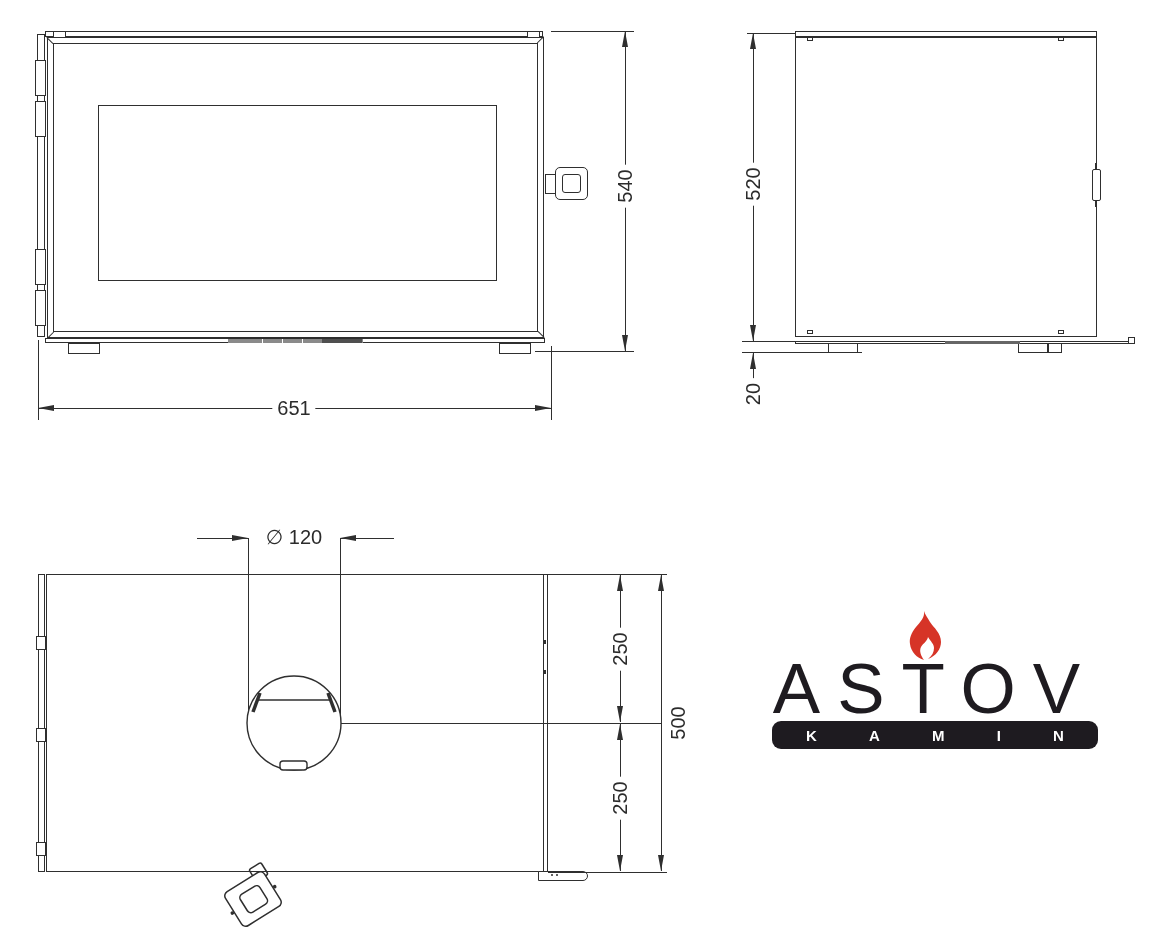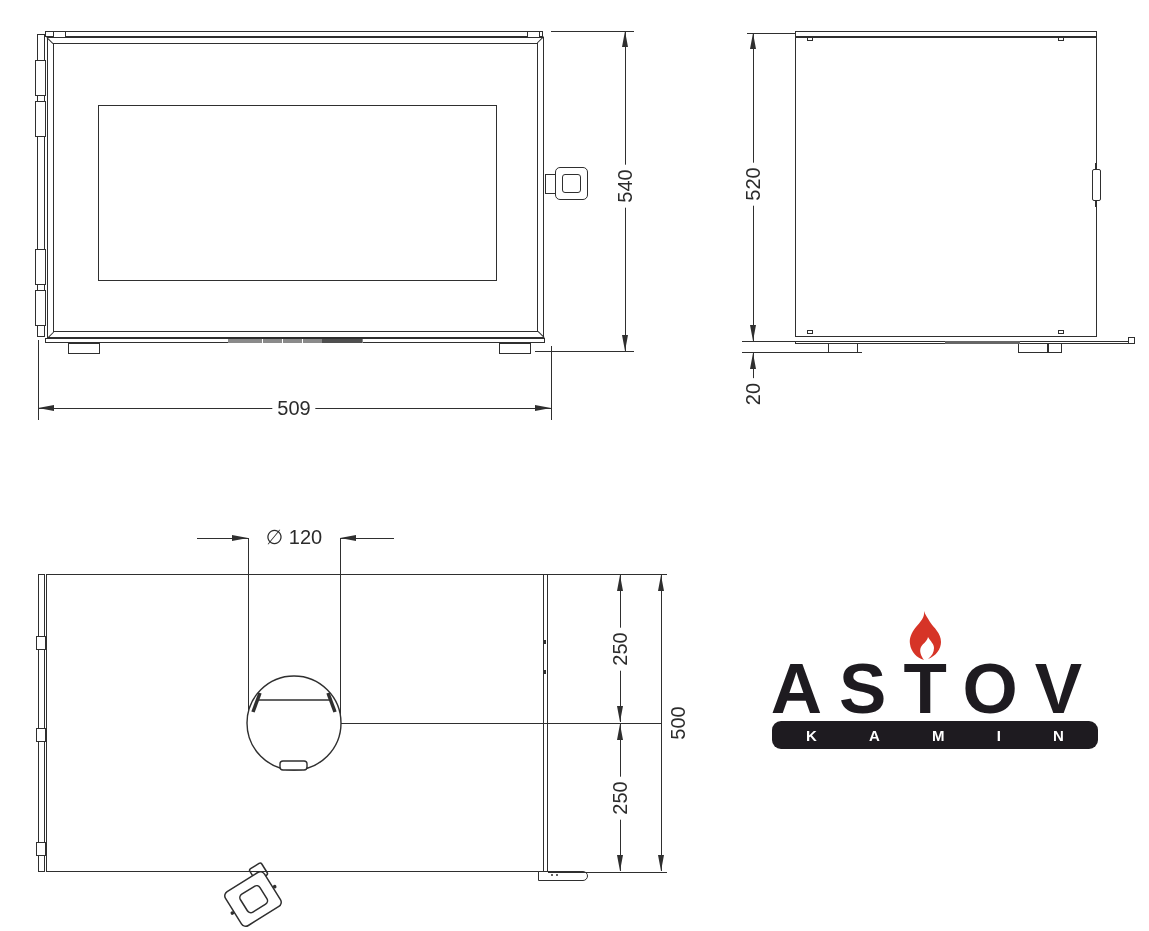--- a/index.html
+++ b/index.html
@@ -24,21 +24,21 @@
   .arr-d { border-left:3px solid transparent; border-right:3px solid transparent; border-top:16px solid var(--line); }
   .dimlab {
     position:absolute; font-size:20px; color:#2b2b2b; background:#fff;
     padding:1px 5px; line-height:1.05; white-space:nowrap;
     transform: translate(-50%,-50%);
   }
   .dimlab.vert { transform: translate(-50%,-50%) rotate(-90deg); }
   .rot { transform-origin: 0 0; }
   .brand {
     position:absolute; left:770px; top:661px; width:330px; height:56px;
-    font-size:71px; font-weight:bold; letter-spacing:17px; text-align:center;
+    font-size:71px; font-weight:normal; letter-spacing:17px; text-align:center;
     line-height:56px; color:#1e1b20;
   }
   .kbar {
     position:absolute; left:772px; top:721px; width:326px; height:28px;
     background:#1e1b20; border-radius:9px;
     display:flex; justify-content:space-between; align-items:center;
     padding:0 34px;
   }
   .kbar span { color:#fff; font-size:15px; font-weight:bold; line-height:1; }
 </style>
@@ -73,21 +73,21 @@
     <div class="ln" style="left:302px;top:339px;width:1px;height:4px;background:#fff"></div>
     <div class="ln" style="left:322px;top:339px;width:40px;height:4px;background:#4f4f4f"></div>
     <div class="bxw" style="left:68px;top:343px;width:32px;height:11px"></div>
     <div class="bxw" style="left:499px;top:343px;width:32px;height:11px"></div>
 
     <div class="ln" style="left:38px;top:340px;width:1px;height:80px"></div>
     <div class="ln" style="left:551px;top:346px;width:1px;height:74px"></div>
     <div class="ln" style="left:38px;top:408px;width:513px;height:1px"></div>
     <div class="arr arr-l" style="left:38px;top:405px"></div>
     <div class="arr arr-r" style="left:535px;top:405px"></div>
-    <div class="dimlab" style="left:294px;top:408px">509</div>
+    <div class="dimlab" style="left:294px;top:408px">651</div>
 
     <div class="ln" style="left:551px;top:31px;width:83px;height:1px"></div>
     <div class="ln" style="left:535px;top:351px;width:99px;height:1px"></div>
     <div class="ln" style="left:625px;top:31px;width:1px;height:320px"></div>
     <div class="arr arr-u" style="left:622px;top:31px"></div>
     <div class="arr arr-d" style="left:622px;top:335px"></div>
     <div class="dimlab vert" style="left:625px;top:186px">540</div>
   </div>
 
   <div>

